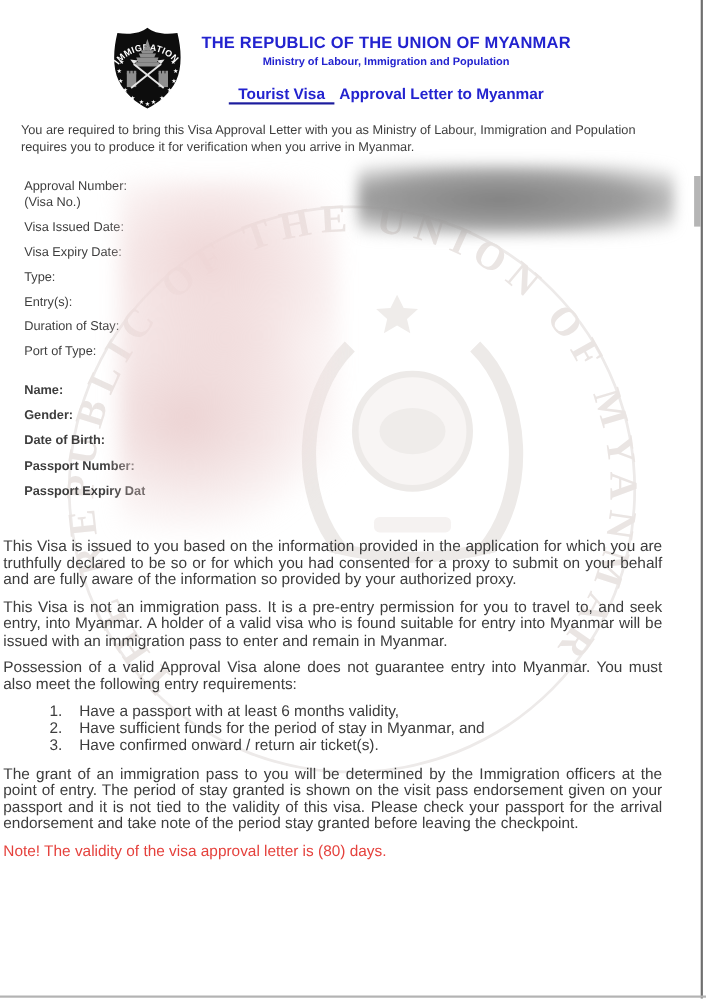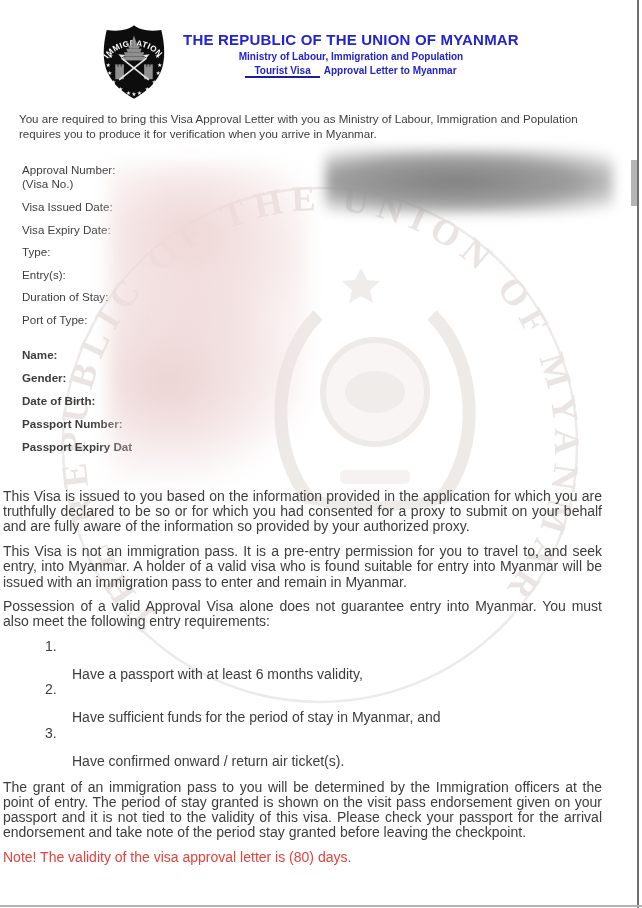--- a/index.html
+++ b/index.html
@@ -24,21 +24,21 @@
     filter:blur(6px);border-radius:10px;
   }
   
   .badge{position:absolute;left:93px;top:23px;width:82px;height:78px;z-index:3;}
   .header-text{
     position:absolute;left:130px;top:31px;width:442px;text-align:center;
     color:#2323cf;font-weight:bold;z-index:3;
   }
   .header-line1{font-size:15px;letter-spacing:.2px;}
   .header-line2{font-size:10px;margin-top:3px;}
-  .header-line3{font-size:10px;margin-top:3px;}
+  .header-line3{font-size:14px;margin-top:15px;}
   .underline-span{border-bottom:2px solid #1c1c9e;padding:0 9px;}
   .rest-span{margin-left:4px;}
   
   .intro{
     position:absolute;left:19px;top:111px;width:601px;z-index:2;
     font-size:11.6px;line-height:15.4px;color:#3d3d3d;
   }
   
   .fields{position:absolute;left:22px;z-index:2;font-size:11.6px;color:#3d3d3d;}
   .fields-g1{top:163px;}
@@ -49,21 +49,21 @@
   .clip-label{display:inline-block;max-width:110px;overflow:hidden;white-space:nowrap;}
   
   .main-text{
     position:absolute;left:3px;top:489px;width:599px;z-index:2;
     font-size:14px;line-height:15.2px;color:#3d3d3d;
   }
   .main-text p{margin:0 0 9.5px 0;text-align:justify;}
   .req-list{margin:2px 0 11px 0;}
   .req-row{display:flex;line-height:15.2px;}
   .req-num{width:27px;margin-left:42px;}
-  .req-text{flex:1;margin-top:28px;}
+  .req-text{flex:1;}
   .note{color:#e5423d;margin-top:2px;text-align:left;}
   
   .right-edge-line{position:absolute;left:637px;top:0;width:1.5px;height:908px;background:#6f6f6f;z-index:8;}
   .scroll-thumb{position:absolute;left:631px;top:160px;width:6px;height:46px;background:#b5b5b5;z-index:9;}
   .bottom-edge-line{position:absolute;left:0;top:904.5px;width:642px;height:2.5px;background:#b3b3b3;z-index:8;}
 </style>
 </head>
 <body>
 
 <div class="page">

